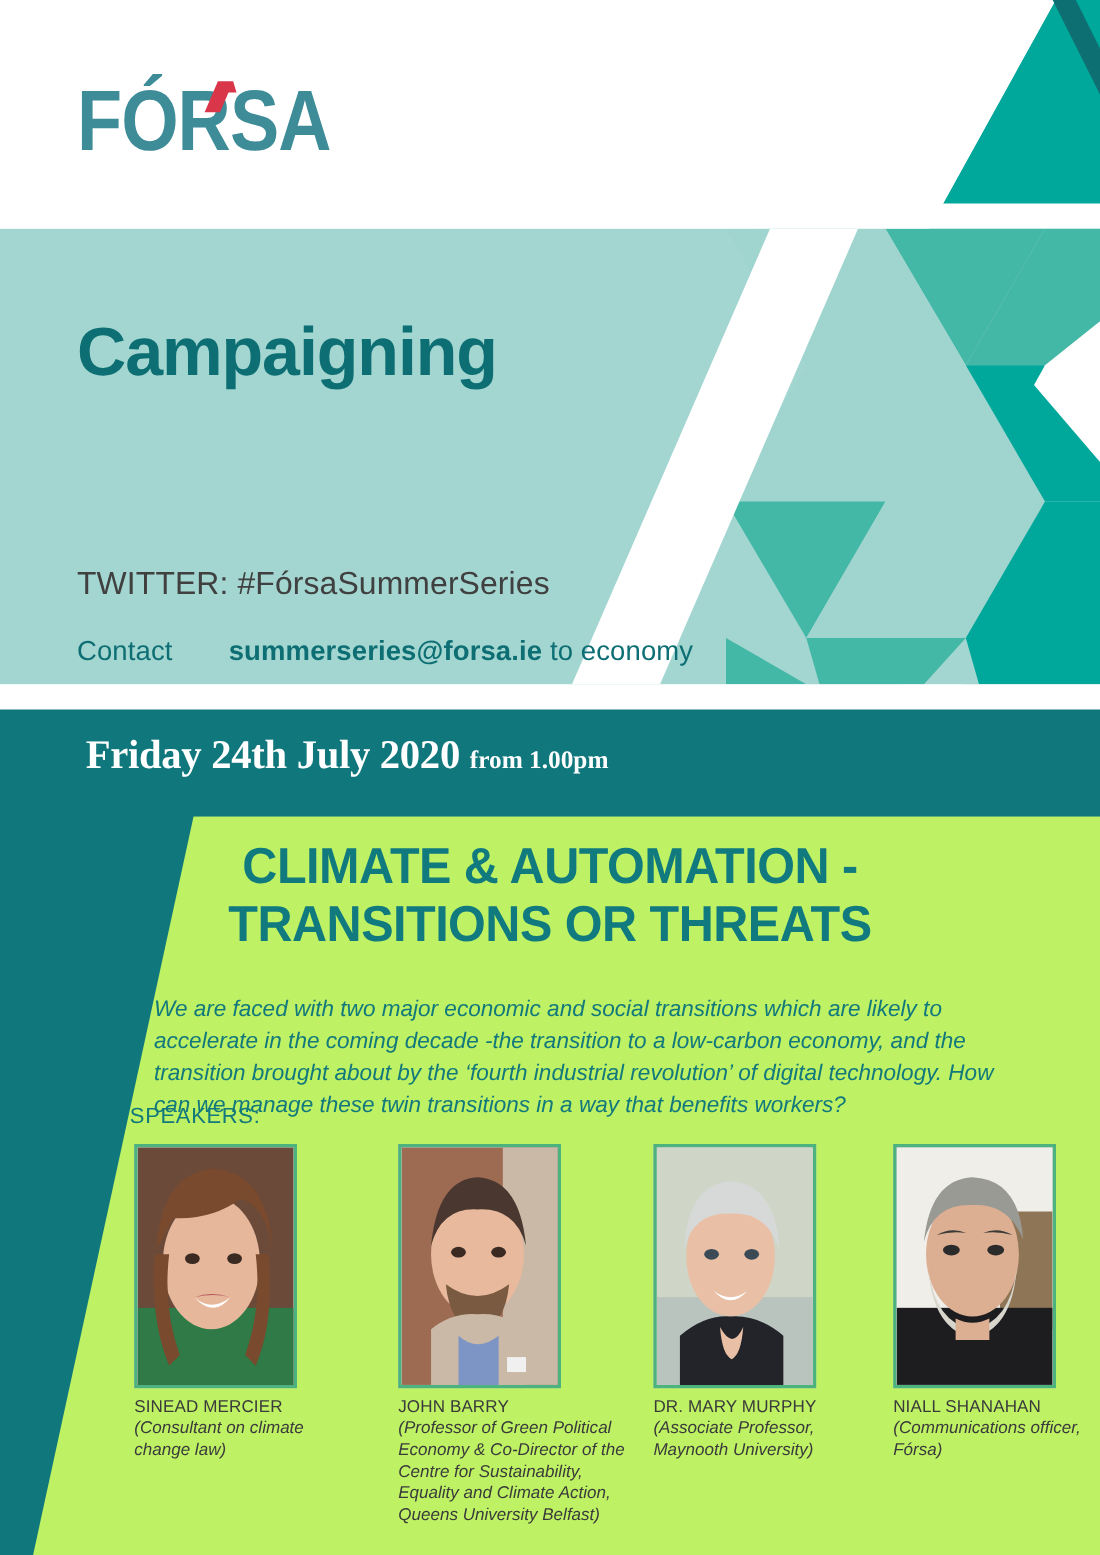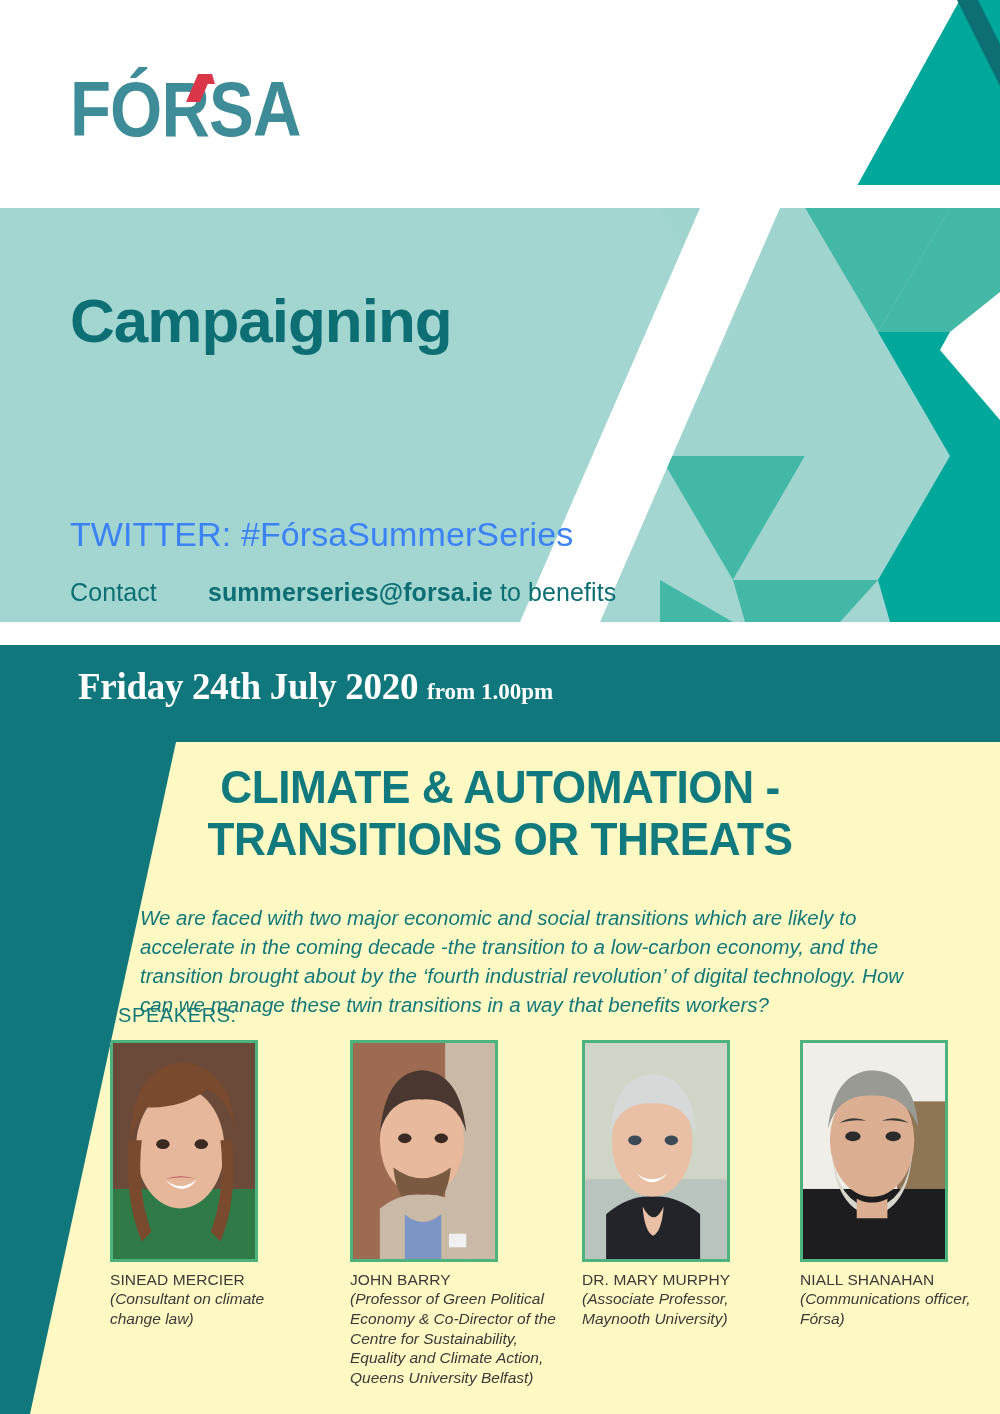--- a/index.html
+++ b/index.html
@@ -65,22 +65,22 @@
     width:620px;
     color:#0d6f73;
     font-weight:bold;
     font-size:62px;
     line-height:1.12;
     letter-spacing:-1px;
   }
   .twitter-line{
     position:absolute;
     left:70px;top:515px;
-    color:#3b82f6;
-    font-size:34px;
+    color:#404040;
+    font-size:29px;
     letter-spacing:.1px;
   }
   .contact-line{
     position:absolute;
     left:70px;top:578px;
     color:#0d6f73;
     font-size:25px;
     letter-spacing:.1px;
   }
   .contact-line b{font-weight:bold;margin-left:44px;}
@@ -107,21 +107,21 @@
     font-weight:bold;
     letter-spacing:0;
     margin-left:9px;
   }
 
   
   .panel{
     position:absolute;
     left:0;top:742px;
     width:1000px;height:672px;
-    background:#fef9c3;
+    background:#bef264;
     -webkit-clip-path:polygon(176px 0, 1000px 0, 1000px 672px, 30px 672px);
     clip-path:polygon(176px 0, 1000px 0, 1000px 672px, 30px 672px);
   }
 
   .talk-title{
     position:absolute;
     left:0;right:0;top:20px;
     text-align:center;
     color:#117a7e;
     font-weight:bold;
@@ -149,20 +149,21 @@
 
   
   .speakers{
     position:absolute;
     left:110px;top:298px;
     width:880px;height:360px;
   }
   .speaker{
     position:absolute;
     top:0;
+    margin-left:12px;
   }
   .sp-photo{
     width:148px;height:222px;
     border:3px solid #4cb37e;
     box-sizing:border-box;
     overflow:hidden;
     position:relative;
     background:#cfcfcf;
   }
   .sp-photo svg{display:block;width:100%;height:100%;}
@@ -256,21 +257,21 @@
   </h1>
 
   <div class="twitter-line">
     <span>TWITTER:</span>
     <span>#FórsaSummerSeries</span>
   </div>
 
   <div class="contact-line">
     <span>Contact</span>
     <b>summerseries@forsa.ie</b>
-    <span>to benefits</span>
+    <span>to economy</span>
   </div>
 
   <div class="band-dark"></div>
 
   <div class="date-line">
     <span>Friday 24th July 2020</span><span class="from">from 1.00pm</span>
   </div>
 
   <div class="panel">
 

